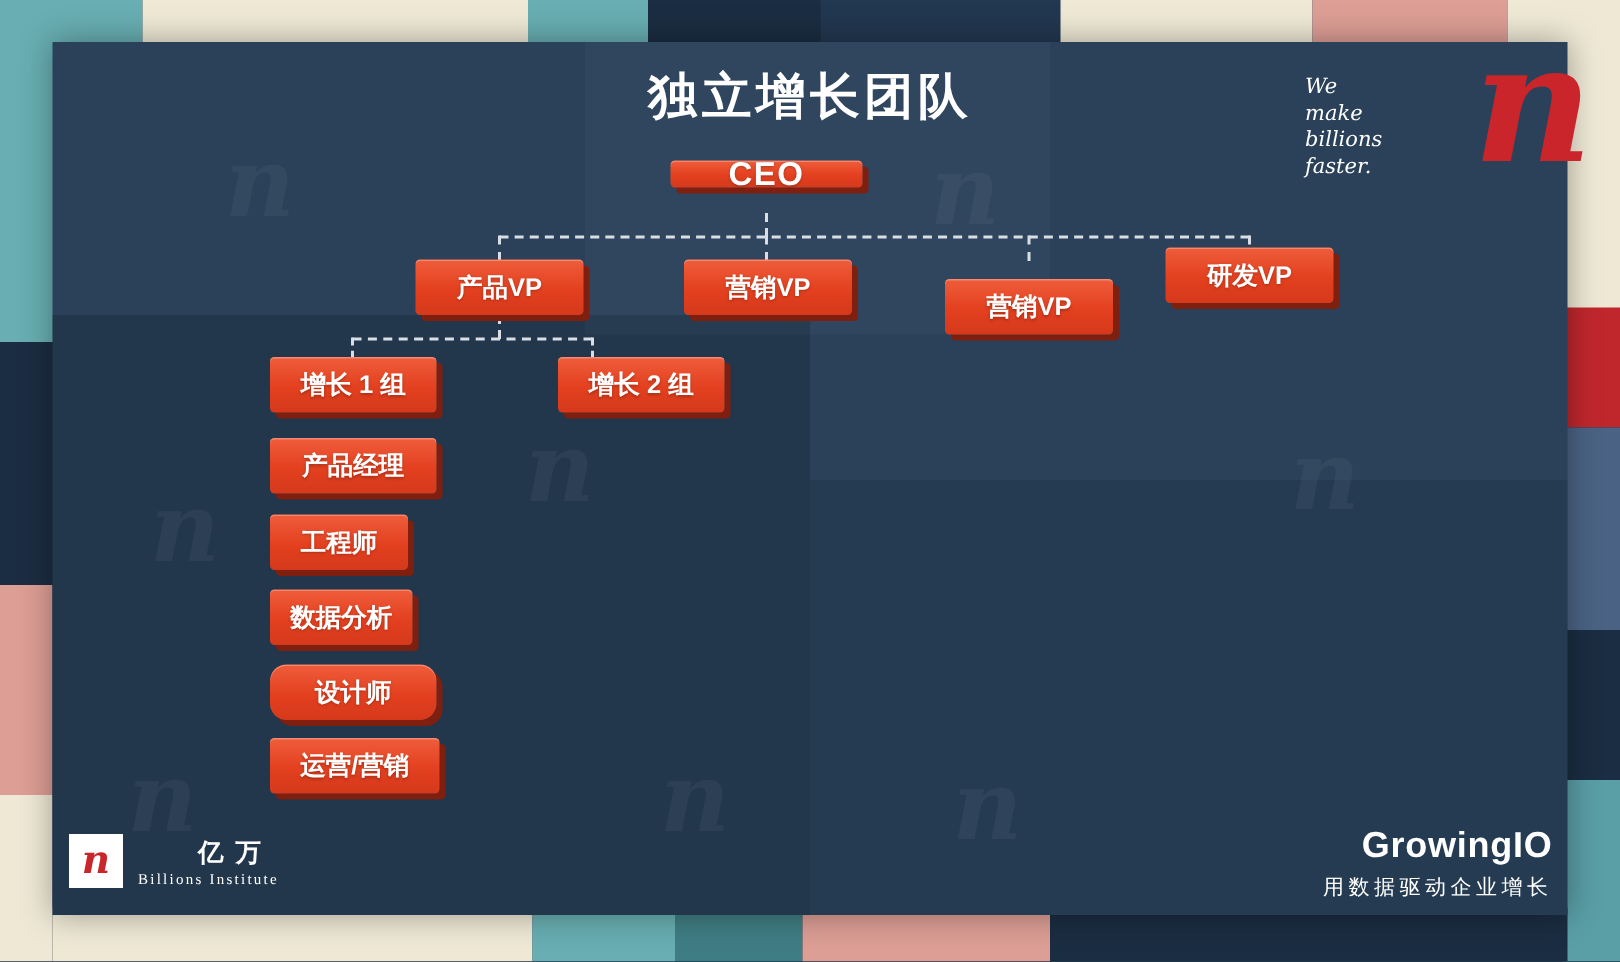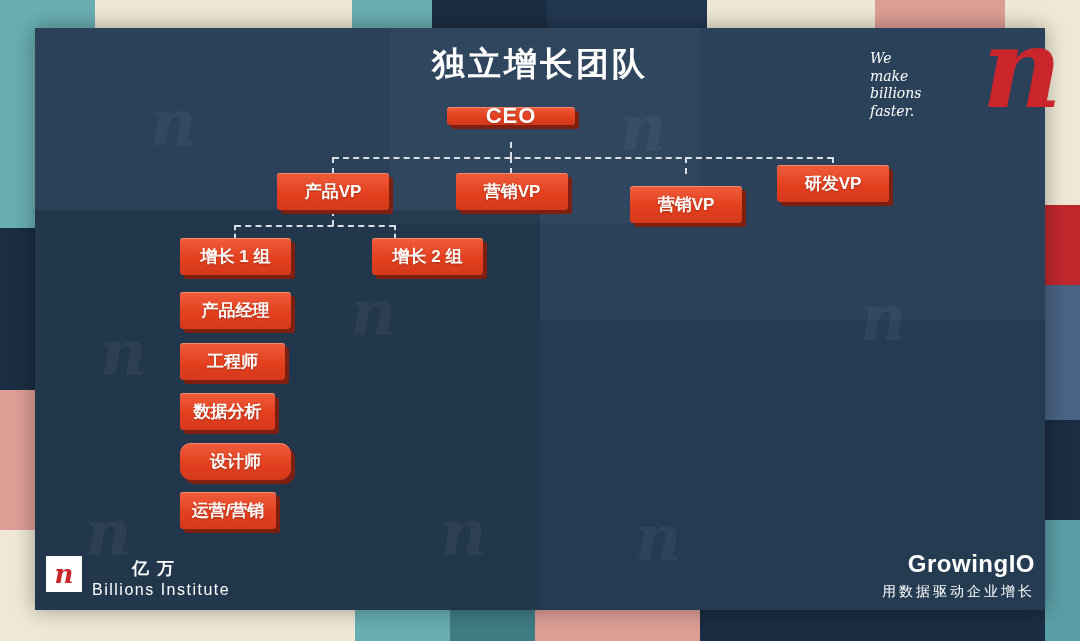--- a/index.html
+++ b/index.html
@@ -72,24 +72,24 @@
   }
   .node.ceo { font-size:22px; letter-spacing:1px; }
   .n-ceo { left:447px; top:107px; width:128px; height:18px; }
   .n-vp1 { left:277px; top:173px; width:112px; height:37px; }
   .n-vp2 { left:456px; top:173px; width:112px; height:37px; }
   .n-vp3 { left:630px; top:173px; width:112px; height:37px;margin-top:13px; }
   .n-vp4 { left:777px; top:165px; width:112px; height:37px; }
   .n-g1  { left:180px; top:238px; width:111px; height:37px; }
   .n-g2  { left:340px; top:238px; width:111px; height:37px;margin-left:32px; }
   .n-r1  { left:180px; top:292px; width:111px; height:37px; }
-  .n-r2  { left:180px; top:343px; width:105px; height:37px; }
+  .n-r2  { left:180px; top:343px; width:92px; height:37px; }
   .n-r3  { left:180px; top:393px; width:95px; height:37px; }
   .n-r4  { left:180px; top:443px; width:111px; height:37px;border-radius:11px; }
-  .n-r5  { left:180px; top:492px; width:96px; height:37px; }
+  .n-r5  { left:180px; top:492px; width:113px; height:37px; }
 
   .hline { position:absolute; height:0; border-top:2px dashed #d9dee4; }
   .vline { position:absolute; width:0;  border-left:2px dashed #d9dee4; }
   .c-v-ceo    { left:510px; top:142px; height:16px; }
   .c-h-vps    { left:333px; top:157px; width:500px; }
   .c-v-vp1    { left:332px; top:157px; height:17px; }
   .c-v-vp2    { left:510px; top:157px; height:17px; }
   .c-v-vp3    { left:685px; top:157px; height:17px; }
   .c-v-vp4    { left:832px; top:157px; height:17px; }
   .c-v-growth { left:332px; top:210px; height:16px; }
@@ -103,22 +103,22 @@
   }
   .footer-logo-n {
     color:#c9252b; font-family:"DejaVu Serif","Liberation Serif",serif;
     font-style:italic; font-weight:bold; font-size:26px; line-height:1;
   }
   .footer-name-cn {
     position:absolute; left:92px; top:557px; color:#ffffff;
     font-size:17px; font-weight:bold; letter-spacing:8px;margin-left:40px;
   }
   .footer-name-en {
-    position:absolute; left:92px; top:581px; color:#ffffff; font-size:16px;
-    letter-spacing:1.5px; font-family:Liberation Sans, sans-serif;
+    position:absolute; left:92px; top:581px; color:#ffffff; font-size:10px;
+    letter-spacing:1.5px; font-family:Liberation Serif, serif;
   }
   .brand {
     position:absolute; right:45px; top:550px; color:#ffffff;
     font-size:24px; font-weight:bold; letter-spacing:0.5px;
   }
   .brand-tagline {
     position:absolute; right:45px; top:583px; color:#ffffff;
     font-size:14px; letter-spacing:3px;
   }
 </style>

